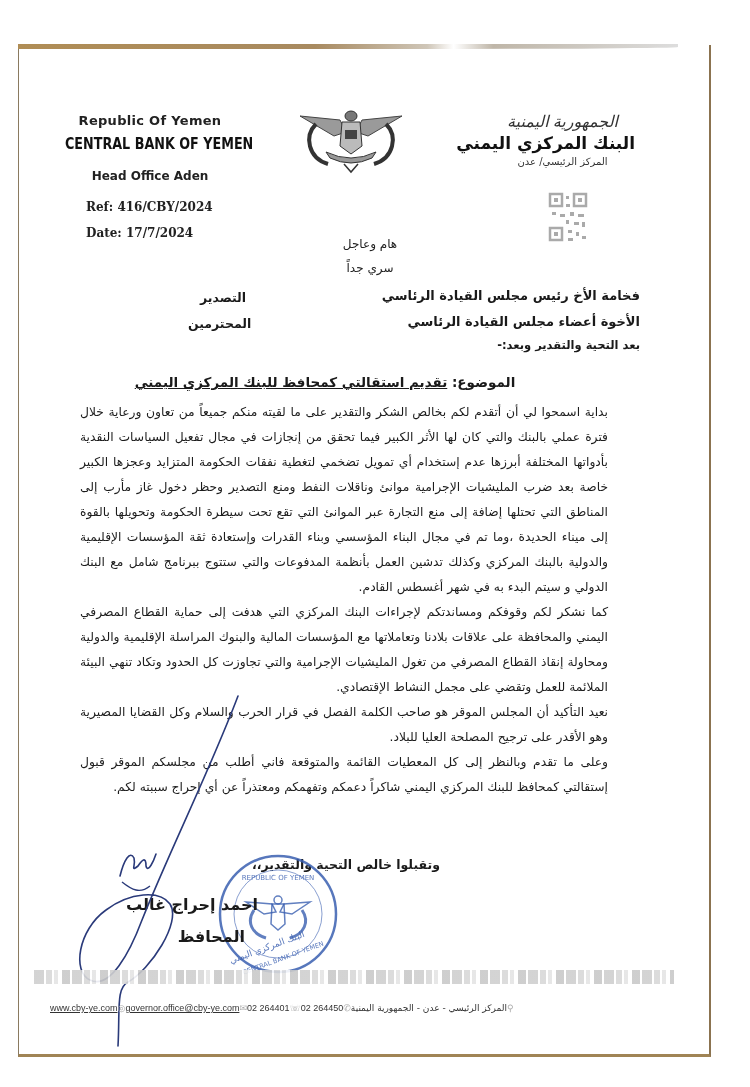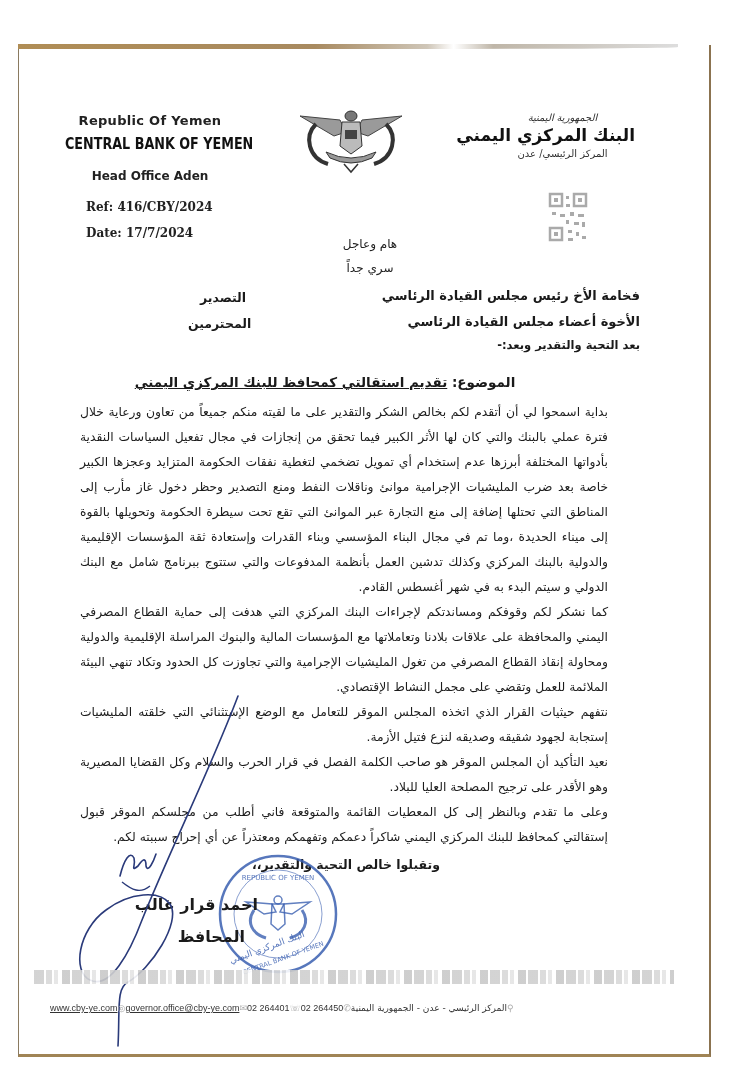--- a/index.html
+++ b/index.html
@@ -18,21 +18,21 @@
       border-radius: 0 0 40% 0;
     }
     .en-header { position: absolute; left: 50px; top: 113px; width: 200px; text-align: center; }
     .en-republic { font-family: "DejaVu Sans", sans-serif; font-weight: bold; font-size: 13px; color: #222; letter-spacing: 0.3px; }
     .en-bank { font-family: "DejaVu Sans", sans-serif; font-weight: bold; font-size: 15px; color: #111; margin-top: 7px; transform: scaleX(0.85); transform-origin: center; white-space: nowrap; }
     .en-office { font-family: "DejaVu Sans", sans-serif; font-weight: bold; font-size: 12px; color: #222; margin-top: 16px; }
     .ref { position: absolute; left: 86px; top: 200px; font-family: "DejaVu Serif", serif; font-weight: bold; font-size: 12px; color: #222; }
     .date { position: absolute; left: 86px; top: 226px; font-family: "DejaVu Serif", serif; font-weight: bold; font-size: 12px; color: #222; }
     .emblem { position: absolute; left: 296px; top: 106px; width: 110px; height: 70px; }
     .ar-header { position: absolute; left: 490px; top: 112px; width: 145px; text-align: center; direction: rtl; }
-    .ar-republic { font-family: Liberation Sans, sans-serif; font-size: 10px; font-style: italic; color: #333; }
+    .ar-republic { font-family: Liberation Serif, serif; font-size: 16px; font-style: italic; color: #333; }
     .ar-bank { font-family: "DejaVu Sans", sans-serif; font-weight: bold; font-size: 17px; color: #111; margin-top: 2px; white-space: nowrap; }
     .ar-office { font-family: "DejaVu Sans", sans-serif; font-size: 10px; color: #333; margin-top: 3px; }
     .qr { position: absolute; left: 548px; top: 192px; width: 40px; height: 52px; }
     .urgent { position: absolute; left: 330px; top: 232px; width: 80px; text-align: center; direction: rtl; font-size: 12px; color: #222; line-height: 24px; }
     .rtl { direction: rtl; text-align: right; }
     .addr1 { position: absolute; right: 110px; top: 288px; font-weight: bold; font-size: 13px; }
     .addr1-hon { position: absolute; left: 200px; top: 290px; font-weight: bold; font-size: 12.5px; direction: rtl; }
     .addr2 { position: absolute; right: 110px; top: 314px; font-weight: bold; font-size: 13px; }
     .addr2-hon { position: absolute; left: 188px; top: 316px; font-weight: bold; font-size: 12.5px; direction: rtl; }
     .greeting { position: absolute; right: 110px; top: 338px; font-weight: bold; font-size: 11.5px; }
@@ -124,42 +124,41 @@
 <div class="greeting rtl">بعد التحية والتقدير وبعد:-</div>
 
 <div class="subject">
   <span class="lbl">الموضوع:</span>
   <span class="txt">تقديم استقالتي كمحافظ للبنك المركزي اليمني</span>
 </div>
 
 <div class="body-text">
   <p>بداية اسمحوا لي أن أتقدم لكم بخالص الشكر والتقدير على ما لقيته منكم جميعاً من تعاون ورعاية خلال فترة عملي بالبنك والتي كان لها الأثر الكبير فيما تحقق من إنجازات في مجال تفعيل السياسات النقدية بأدواتها المختلفة أبرزها عدم إستخدام أي تمويل تضخمي لتغطية نفقات الحكومة المتزايد وعجزها الكبير خاصة بعد ضرب المليشيات الإجرامية موانئ وناقلات النفط ومنع التصدير وحظر دخول غاز مأرب إلى المناطق التي تحتلها إضافة إلى منع التجارة عبر الموانئ التي تقع تحت سيطرة الحكومة وتحويلها بالقوة إلى ميناء الحديدة ،وما تم في مجال البناء المؤسسي وبناء القدرات وإستعادة ثقة المؤسسات الإقليمية والدولية بالبنك المركزي وكذلك تدشين العمل بأنظمة المدفوعات والتي ستتوج ببرنامج شامل مع البنك الدولي و سيتم البدء به في شهر أغسطس القادم.</p>
   <p>كما نشكر لكم وقوفكم ومساندتكم لإجراءات البنك المركزي التي هدفت إلى حماية القطاع المصرفي اليمني والمحافظة على علاقات بلادنا وتعاملاتها مع المؤسسات المالية والبنوك المراسلة الإقليمية والدولية ومحاولة إنقاذ القطاع المصرفي من تغول المليشيات الإجرامية والتي تجاوزت كل الحدود وتكاد تنهي البيئة الملائمة للعمل وتقضي على مجمل النشاط الإقتصادي.</p>
-  <p>نتفهم حيثيات القرار الذي اتخذه المجلس الموقر للتعامل مع الوضع الإستثنائي التي خلقته المليشيات إستجابة لجهود شقيقه وصديقه لنزع فتيل الأزمة.</p>
   <p>نعيد التأكيد أن المجلس الموقر هو صاحب الكلمة الفصل في قرار الحرب والسلام وكل القضايا المصيرية وهو الأقدر على ترجيح المصلحة العليا للبلاد.</p>
   <p>وعلى ما تقدم وبالنظر إلى كل المعطيات القائمة والمتوقعة فاني أطلب من مجلسكم الموقر قبول إستقالتي كمحافظ للبنك المركزي اليمني شاكراً دعمكم وتفهمكم ومعتذراً عن أي إحراج سببته لكم.</p>
 </div>
 
 <div class="closing">وتقبلوا خالص التحية والتقدير،،</div>
 
 <svg class="stamp" viewBox="0 0 124 124">
   <circle cx="62" cy="62" r="58" fill="none" stroke="#3a5fb0" stroke-width="2.5" opacity="0.85"></circle>
   <circle cx="62" cy="62" r="44" fill="none" stroke="#3a5fb0" stroke-width="1" opacity="0.6"></circle>
   <path d="M30 50 L56 52 L60 60 L48 62 Z" fill="none" stroke="#3a5fb0" stroke-width="1.5" opacity="0.8"></path>
   <path d="M94 50 L68 52 L64 60 L76 62 Z" fill="none" stroke="#3a5fb0" stroke-width="1.5" opacity="0.8"></path>
   <path d="M38 58 C30 70 36 82 50 86" fill="none" stroke="#3a5fb0" stroke-width="3" opacity="0.8"></path>
   <path d="M86 58 C94 70 88 82 74 86" fill="none" stroke="#3a5fb0" stroke-width="3" opacity="0.8"></path>
   <path d="M56 52 L68 52 L69 72 L62 78 L55 72 Z" fill="none" stroke="#3a5fb0" stroke-width="1.5" opacity="0.8"></path>
   <circle cx="62" cy="48" r="4" fill="none" stroke="#3a5fb0" stroke-width="1.5" opacity="0.8"></circle>
   <text x="62" y="28" text-anchor="middle" font-size="7" fill="#3a5fb0" font-family="DejaVu Sans, sans-serif" opacity="0.85">REPUBLIC OF YEMEN</text>
   <text x="52" y="98" text-anchor="middle" font-size="9" fill="#3a5fb0" font-family="DejaVu Sans, sans-serif" opacity="0.85" transform="rotate(-20 52 98)">البنك المركزي اليمني</text>
   <text x="68" y="108" text-anchor="middle" font-size="6.5" fill="#3a5fb0" font-family="DejaVu Sans, sans-serif" opacity="0.85" transform="rotate(-20 68 108)">CENTRAL BANK OF YEMEN</text>
 </svg>
 
-<div class="sig-name">احمد قرار غالب</div>
+<div class="sig-name">احمد إحراج غالب</div>
 <div class="sig-title">المحافظ</div>
 
 <svg class="signature" viewBox="0 0 200 360">
   <path d="M188 6 C 160 80 120 160 92 230 C 80 262 60 300 40 290 C 22 282 28 240 56 220 C 80 202 110 200 120 214 C 132 232 100 280 78 292 C 66 298 70 320 68 356" fill="none" stroke="#2a3a7a" stroke-width="1.6" stroke-linecap="round"></path>
   <path d="M70 186 C 74 170 80 160 84 168 C 86 176 80 182 88 176 C 92 170 96 166 96 176 C 98 184 104 170 106 164" fill="none" stroke="#2a3a7a" stroke-width="1.6" stroke-linecap="round"></path>
   <path d="M72 192 C 82 200 90 204 100 196" fill="none" stroke="#2a3a7a" stroke-width="1.4"></path>
 </svg>
 
 <div class="pattern"></div>
 

